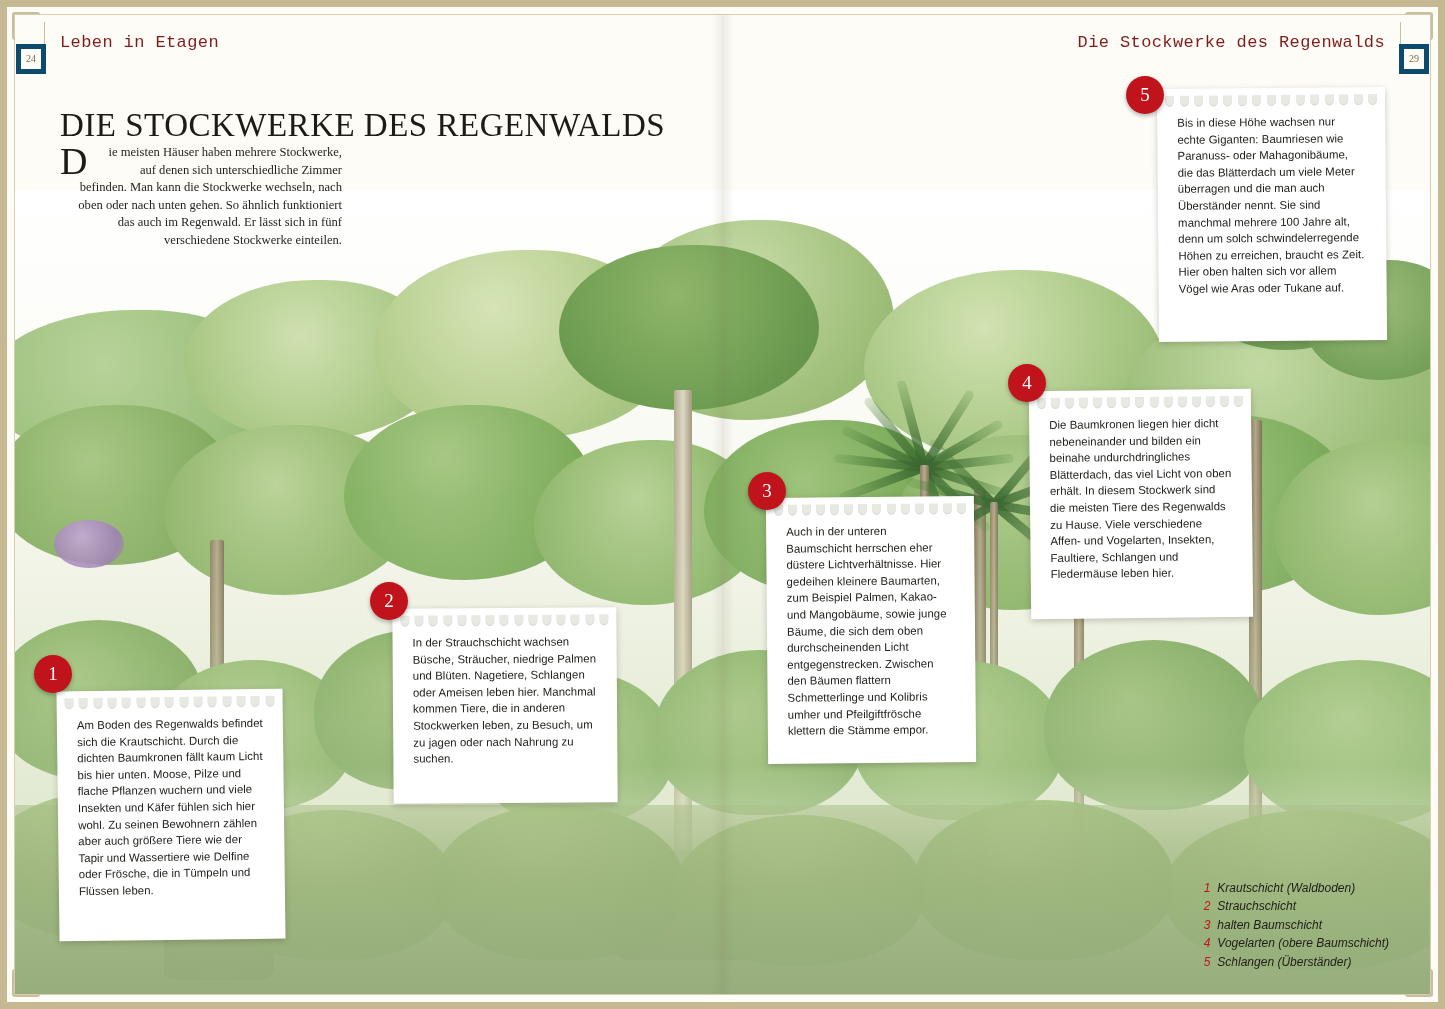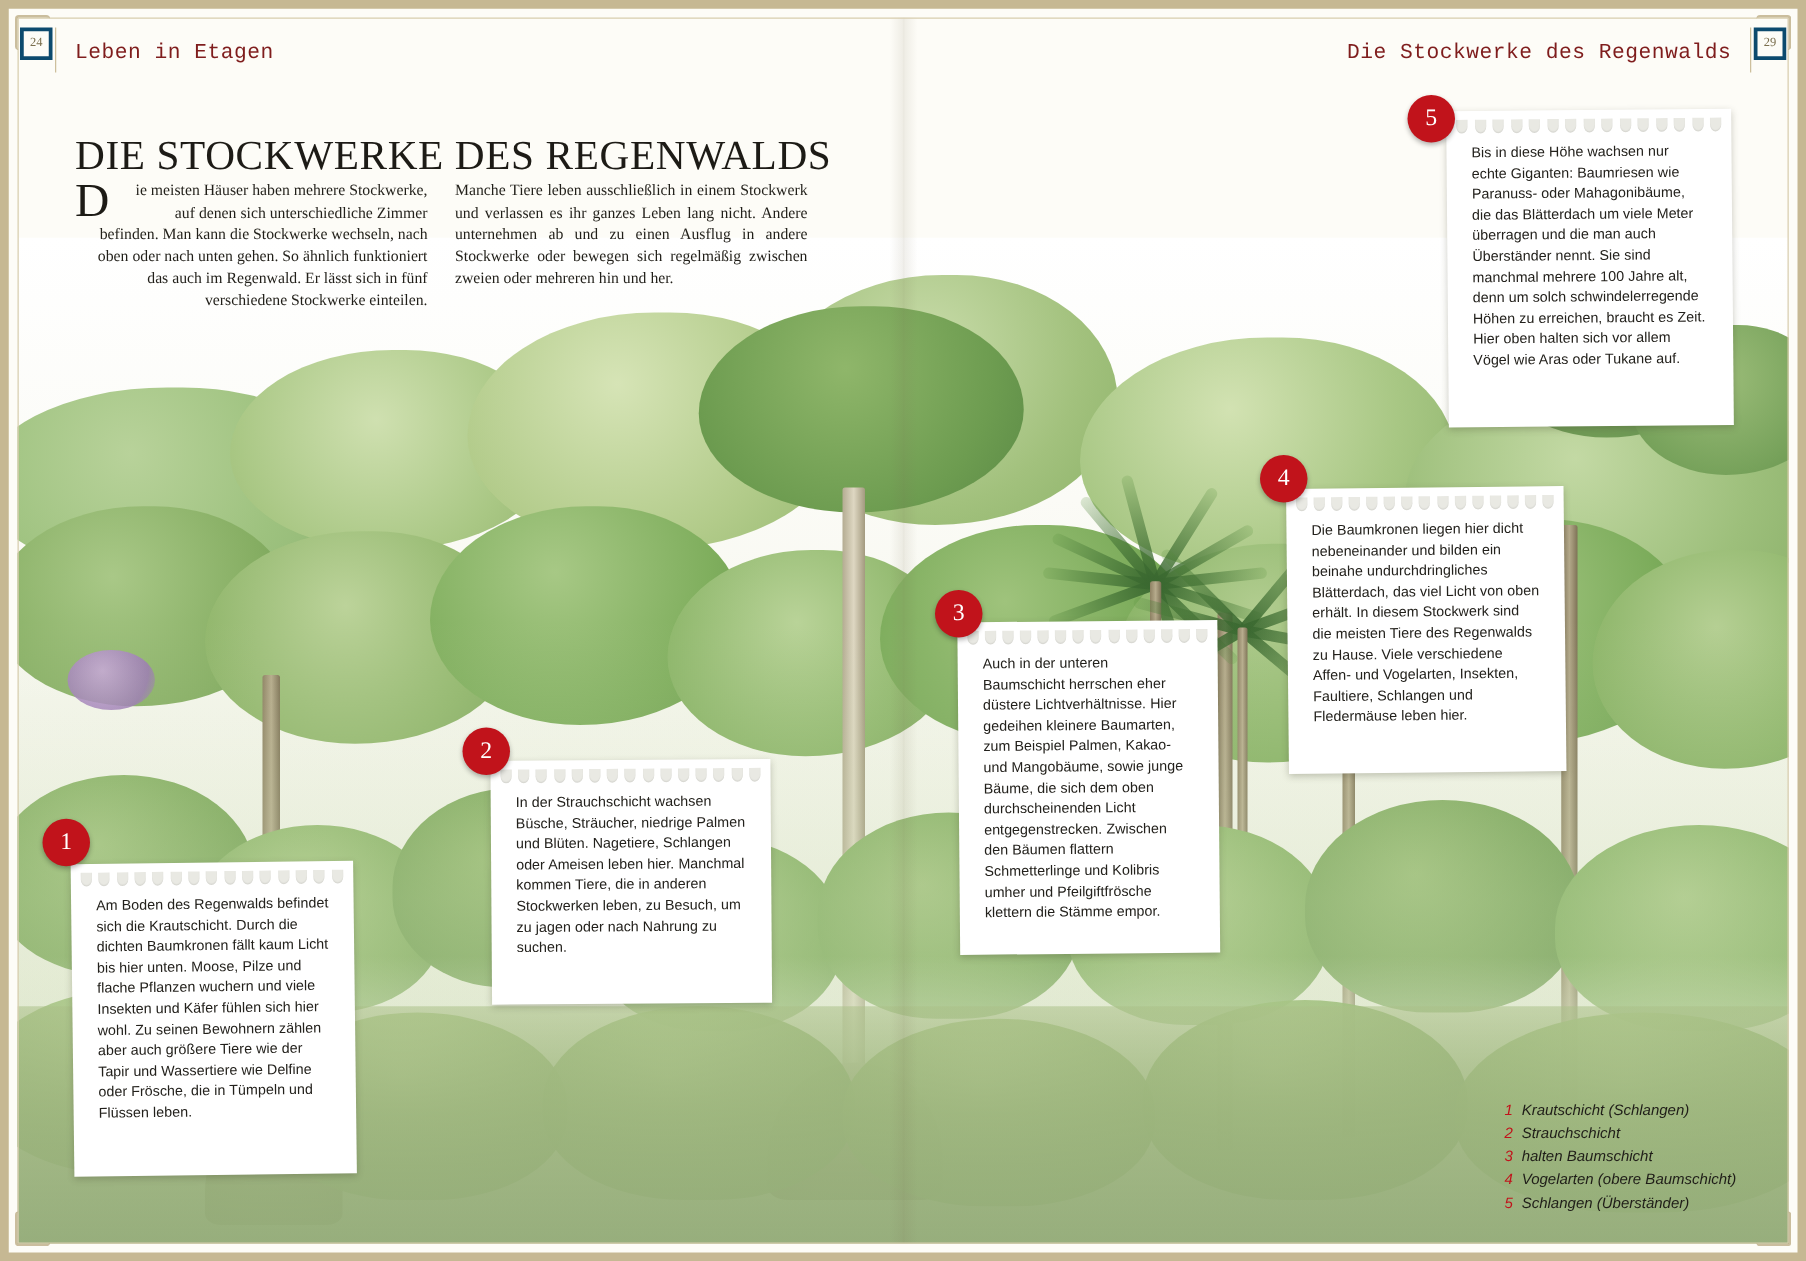--- a/index.html
+++ b/index.html
@@ -50,23 +50,23 @@
     z-index: 61;
   }
   .corner-tl { left: 12px; top: 12px; border-right: none; border-bottom: none; }
   .corner-tr { right: 12px; top: 12px; border-left: none; border-bottom: none; }
   .corner-bl { left: 12px; bottom: 12px; border-right: none; border-top: none; }
   .corner-br { right: 12px; bottom: 12px; border-left: none; border-top: none; }
 
   
   .folio {
     position: absolute;
-    top: 22px;
+    top: 44px;
     width: 20px; height: 20px;
-    border: 3px solid #0c4a6e;
+    border: 5px solid #0c4a6e;
     color: #7b6f4e;
     font-size: 10px;
     line-height: 20px;
     text-align: center;
     font-family: "Liberation Serif", serif;
     z-index: 40;
   }
   .folio-left { left: 16px; }
   .folio-right { right: 16px; }
 
@@ -376,21 +376,20 @@
   <div class="folio folio-right">29</div>
   <div class="runhead runhead-left">Leben in Etagen</div>
   <div class="runhead runhead-right">Die Stockwerke des Regenwalds</div>
 
   <h1 class="page-title">DIE STOCKWERKE DES REGENWALDS</h1>
 
   <div class="intro">
     <div class="intro-col first">
       <span class="dropcap">D</span><span>ie meisten Häuser haben mehrere Stockwerke, auf denen sich unterschiedliche Zimmer befinden. Man kann die Stockwerke wechseln, nach oben oder nach unten gehen. So ähnlich funktioniert das auch im Regenwald. Er lässt sich in fünf verschiedene Stockwerke einteilen.</span>
     </div>
-    <div class="intro-col">Manche Tiere leben ausschließlich in einem Stockwerk und verlassen es ihr ganzes Leben lang nicht. Andere unternehmen ab und zu einen Ausflug in andere Stockwerke oder bewegen sich regelmäßig zwischen zweien oder mehreren hin und her.</div>
   </div>
 
   <div class="note" style="left:58px;top:690px;width:226px;height:250px;transform:rotate(-0.7deg);">
     <div class="perf">
       <i></i>
         <i></i>
         <i></i>
         <i></i>
         <i></i>
         <i></i>
@@ -491,21 +490,21 @@
         <i></i>
         <i></i>
     </div>
     <div class="note-inner">Bis in diese Höhe wachsen nur echte Giganten: Baumriesen wie Paranuss- oder Mahagonibäume, die das Blätterdach um viele Meter überragen und die man auch Überständer nennt. Sie sind manchmal mehrere 100 Jahre alt, denn um solch schwindelerregende Höhen zu erreichen, braucht es Zeit. Hier oben halten sich vor allem Vögel wie Aras oder Tukane auf.</div>
   </div>
   <div class="badge" style="left:1126px;top:76px;">5</div>
 
   <div class="legend">
     <div class="legend-row">
       <span class="legend-num">1</span>
-      <span>Krautschicht (Schlangen)</span>
+      <span>Krautschicht (Waldboden)</span>
     </div>
     <div class="legend-row">
       <span class="legend-num">2</span>
       <span>Strauchschicht</span>
     </div>
     <div class="legend-row">
       <span class="legend-num">3</span>
       <span>halten Baumschicht</span>
     </div>
     <div class="legend-row">

